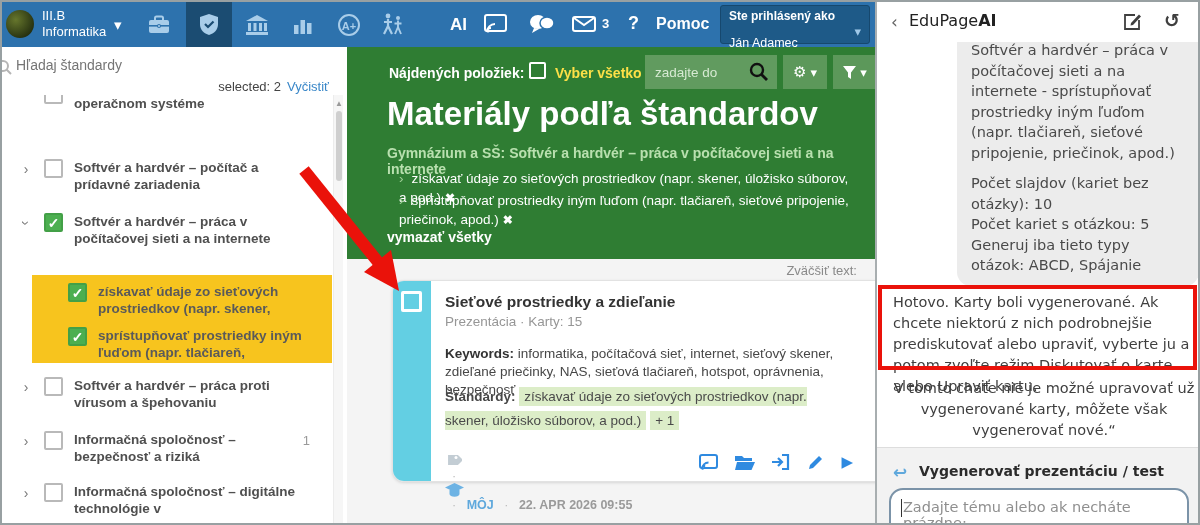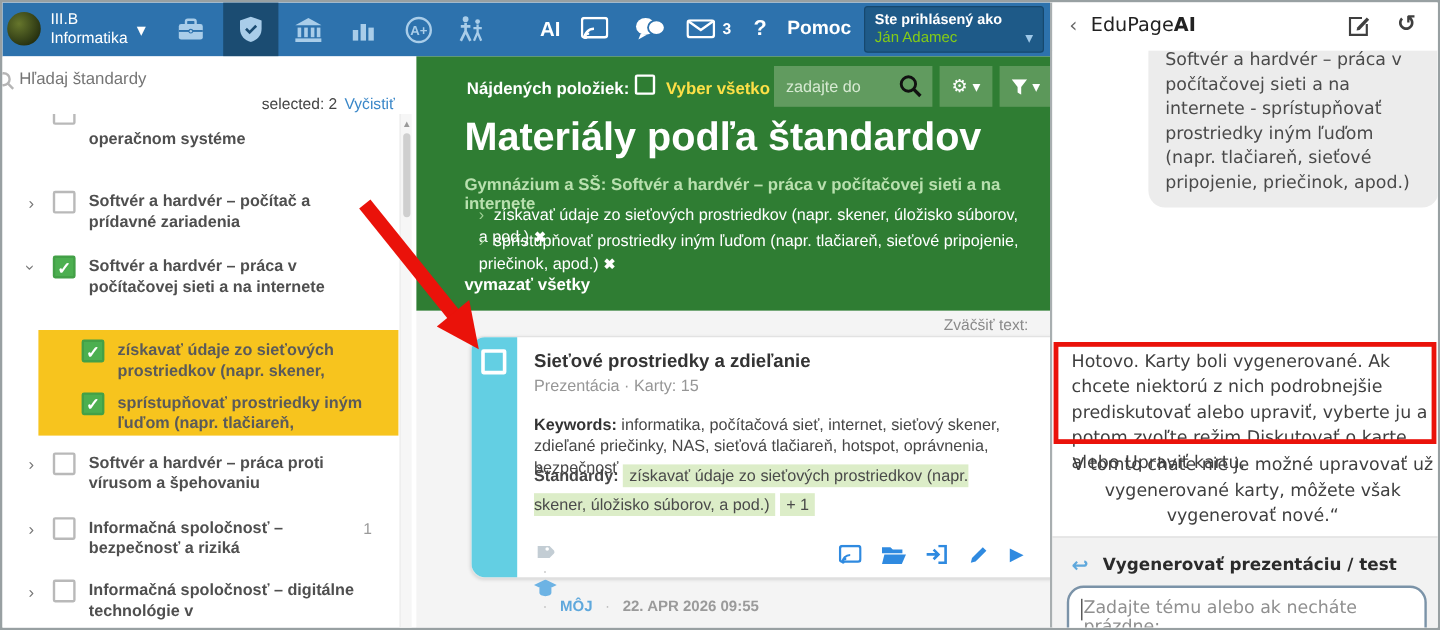--- a/index.html
+++ b/index.html
@@ -14,21 +14,21 @@
   .nav-avatar { left:4px; top:8px; width:28px; height:28px; border-radius:50%;
     background:radial-gradient(circle at 35% 35%, #66762c, #2a3512 70%, #141a08); }
   .nav-class { left:40px; top:6px; color:#fff; font-weight:normal; font-size:13px; line-height:16px; }
   .nav-caret { color:#fff; font-size:15px; }
   .nav-tile { top:0; width:46px; height:45px; display:flex; align-items:center; justify-content:center; }
   .nav-tile.active { background:#1b4c72; }
   .nav-text { color:#fff; font-weight:bold; }
   #profileBox { left:718px; top:3px; width:150px; height:39px; background:#1e5a88;
     border:1px solid #16486e; border-radius:3px; padding:3px 8px; }
   #profileBox .l1 { color:#fff; font-weight:bold; font-size:12px; }
-  #profileBox .l2 { color:#84cc16; font-size:12.5px; margin-top:1px; }
+  #profileBox .l2 { color:#ffffff; font-size:12.5px; margin-top:13px; }
   #profileBox .caret { position:absolute; right:8px; top:18px; color:#9fc8e8; font-size:13px; }
 
   
   #sidebar { left:0; top:45px; width:345px; height:478px; background:#fff; }
   #sideSearch { left:14px; top:10px; width:250px; color:#9e9e9e; font-size:14px;
     border:none; outline:none; background:transparent; }
   .side-sel { top:32px; right:18px; font-size:13px; color:#444; }
   .side-clear { color:#3a87c8; margin-left:6px; }
   #treeClip { left:0; top:48px; width:330px; height:430px; overflow:hidden; }
   .titem { position:absolute; left:0; width:330px; }
@@ -215,21 +215,21 @@
     </svg>
     <input id="sideSearch" class="abs" placeholder="Hľadaj štandardy" style="">
     <div class="abs side-sel">
       <span>selected: 2</span><span class="side-clear">Vyčistiť</span>
     </div>
 
     <div id="treeClip" class="abs">
 
       <div class="titem" style="top:-16px;">
         <span class="cbx" style="top:6px;"></span>
-        <span class="tlabel" style="top:16px;margin-top:12px;">operačnom systéme</span>
+        <span class="tlabel" style="top:16px;">operačnom systéme</span>
       </div>
 
       <div class="titem" style="top:64px;">
         <span class="chev">›</span>
         <span class="cbx"></span>
         <span class="tlabel">Softvér a hardvér – počítač a prídavné zariadenia</span>
       </div>
 
       <div class="titem" style="top:118px;">
         <span class="chev open">›</span>
@@ -372,20 +372,23 @@
       <svg class="p-hico" style="right:58px;" width="19" height="19" viewBox="0 0 19 19">
         <path d="M12 3 H2 V17 H16 V8" fill="none" stroke="#3f3f3f" stroke-width="1.8"></path>
         <path d="M8 11 L16 2.5 L18 4.5 L10 13 L7.5 13.5 Z" fill="#3f3f3f"></path>
       </svg>
       <span class="p-hico" style="right:20px; top:7px; font-size:19px; font-weight:bold;">↺</span>
     </div>
 
     <div id="chatClip">
       <div class="bubble">
         <p>Softvér a hardvér – práca v počítačovej sieti a na internete - sprístupňovať prostriedky iným ľuďom (napr. tlačiareň, sieťové pripojenie, priečinok, apod.)</p>
+        <p class="pre">Počet slajdov (kariet bez otázky): 10
+Počet kariet s otázkou: 5
+Generuj iba tieto typy otázok: ABCD, Spájanie</p>
       </div>
       <div class="ai-p1">Hotovo. Karty boli vygenerované. Ak chcete niektorú z nich podrobnejšie prediskutovať alebo upraviť, vyberte ju a potom zvoľte režim Diskutovať o karte alebo Upraviť kartu.</div>
       <div class="ai-p2">V tomto chate nie je možné upravovať už vygenerované karty, môžete však vygenerovať nové.“</div>
     </div>
 
     <div id="panelFoot">
       <span class="pf-reply">↩</span>
       <span class="pf-label">Vygenerovať prezentáciu / test</span>
       <div class="pf-input">
         <span class="cursorbar"></span>

